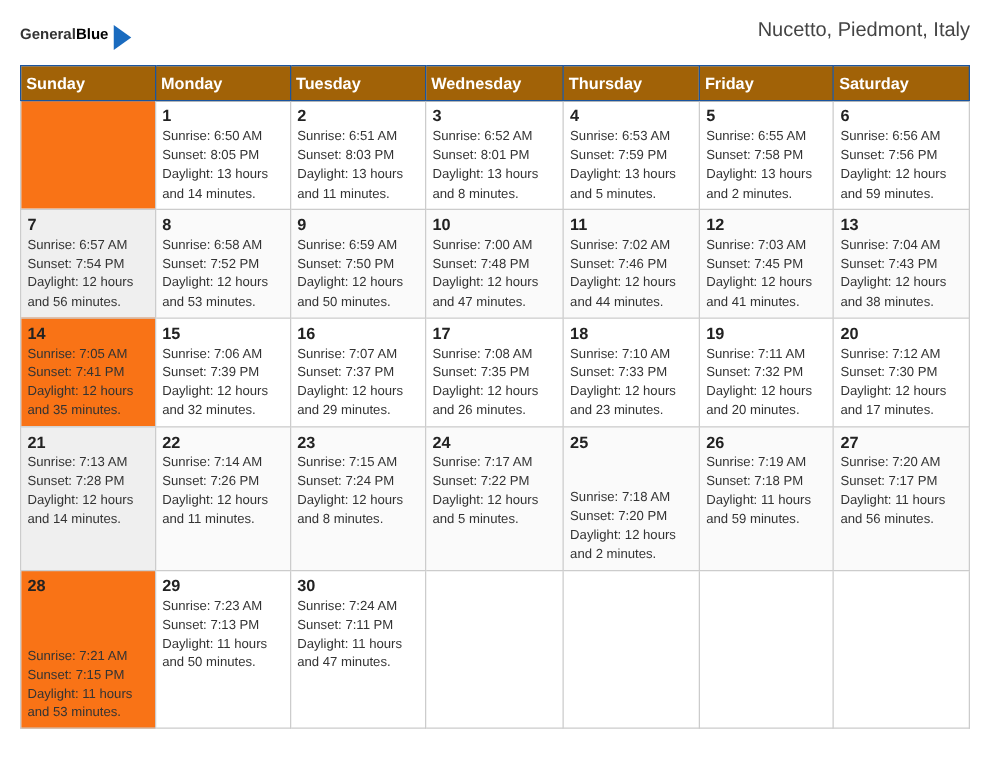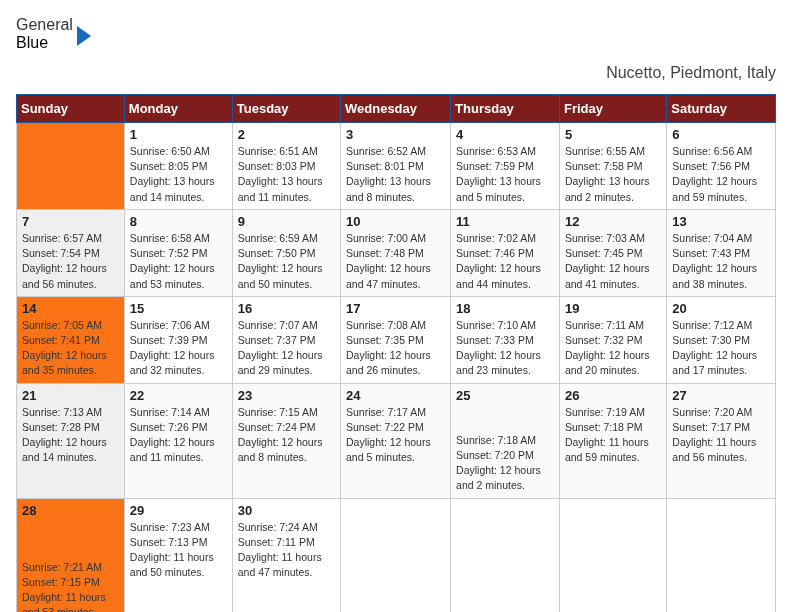--- a/index.html
+++ b/index.html
@@ -15,46 +15,46 @@
       justify-content: space-between;
       align-items: flex-start;
       margin-bottom: 12px;
     }
     .logo {
       display: flex;
       align-items: center;
     }
     .logo-text {
       display: flex;
-      flex-direction: column;
-      font-size: 16px;
-      font-weight: normal;
+      flex-direction: row;
+      font-size: 12px;
+      font-weight: bold;
       line-height: 1.1;
     }
     .logo-text .general { color: #333; }
     .logo-text .blue { color: #000000; }
     .logo-arrow {
       width: 0; height: 0;
       border-top: 10px solid transparent;
       border-bottom: 10px solid transparent;
       border-left: 14px solid #1a6bbf;
       margin-left: 4px;
       margin-top: 4px;
     }
     .title-block { text-align: right; }
     .title-block h1 { font-size: 32px; color: #222; font-weight: bold; }
-    .title-block h2 { font-size: 16px; color: #444; font-weight: normal; margin-top: 48px; }
+    .title-block h2 { font-size: 16px; color: #444; font-weight: normal; }
 
     table {
       width: 100%;
       border-collapse: collapse;
       font-size: 11px;
     }
     thead tr th {
-      background: #7f1d1d;
+      background: #a16207;
       color: #fff;
       padding: 6px 4px;
       text-align: left;
       font-size: 13px;
       border: 1px solid #1a55a0;
     }
     tbody tr td {
       border: 1px solid #ccc;
       vertical-align: top;
       padding: 4px 5px;

